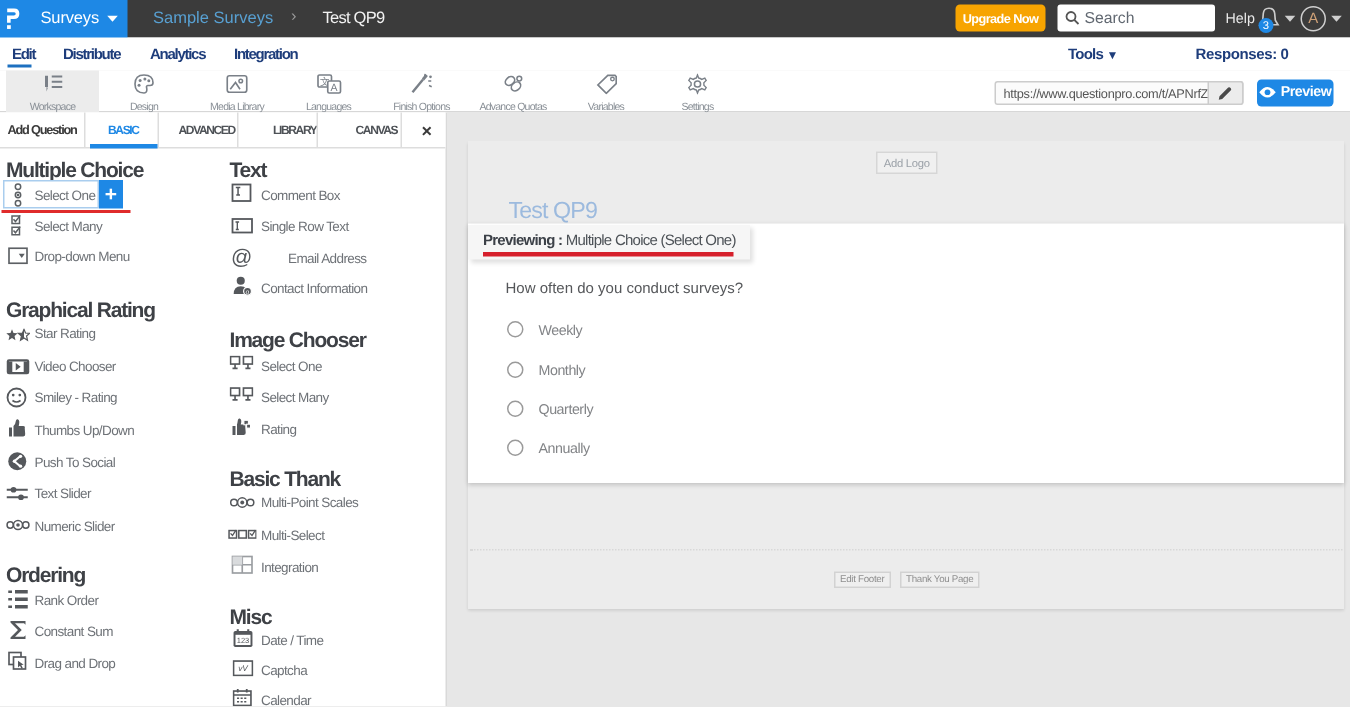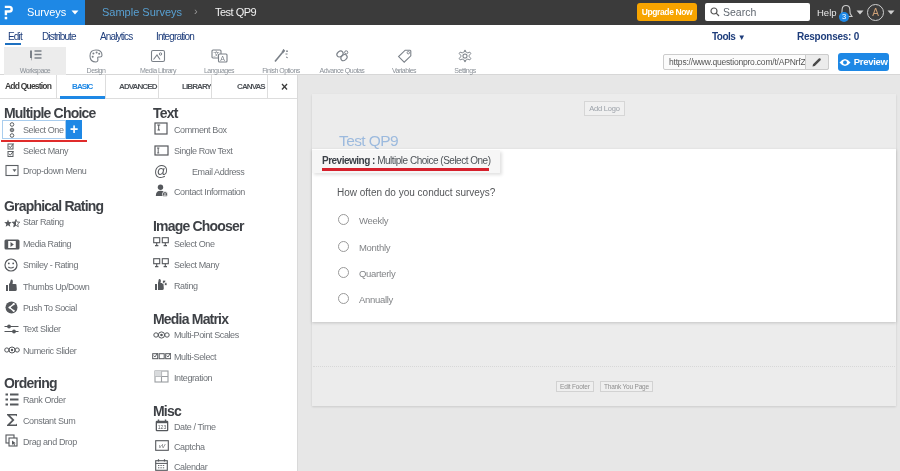--- a/index.html
+++ b/index.html
@@ -13,21 +13,21 @@
 #surveys { left:27px; top:6px; color:#fff; font-size:11px; letter-spacing:-0.1px; }
 #crumb1 { left:102px; top:6px; color:#58a0d2; font-size:11px; }
 #crumbsep { left:194px; top:5px; color:#9a9a9a; font-size:11px; }
 #crumb2 { left:215px; top:6px; color:#f2f2f2; font-size:11px; letter-spacing:-0.5px; }
 #upgrade { left:637px; top:3px; width:60px; height:18px; background:#f7a400; border-radius:3px; color:#fff; font-size:8.5px; letter-spacing:-0.4px; font-weight:bold; text-align:center; line-height:18px; white-space:nowrap; }
 #search { left:705px; top:3px; width:105px; height:18px; background:#fff; border-radius:2px; color:#606770; font-size:10.5px; line-height:18px; padding-left:18px; }
 #helptx { left:817px; top:7px; color:#e8e8e8; font-size:9.5px; }
 
 
 #navrow { left:0; top:25px; width:900px; height:22px; background:#fff; }
-.navlink { position:absolute; top:31px; color:#1e3d7b; font-size:10px; letter-spacing:-0.85px; font-weight:400; }
+.navlink { position:absolute; top:31px; color:#1e3d7b; font-size:10px; letter-spacing:-0.85px; font-weight:700; }
 #edit-ul { left:5px; top:43px; width:16px; height:1.5px; background:#1d70c0; position:absolute; }
 #toolstx { left:712px; top:31px; color:#1e3d7b; font-size:10px; letter-spacing:-0.5px; font-weight:700; position:absolute; }
 #resptx { left:797px; top:31px; color:#1e3d7b; font-size:10px; letter-spacing:-0.25px; font-weight:700; position:absolute; }
 
 
 #toolbar { left:0; top:47px; width:900px; height:28px; background:#fff; border-bottom:1px solid #d7d7d7; }
 .titem { position:absolute; top:0; width:62px; height:28px; text-align:center; }
 .titem svg { margin-top:2px; }
 .titem .lbl { font-size:7px; letter-spacing:-0.5px; color:#8a9097; margin-top:0px; white-space:nowrap; }
 #t-workspace { background:#ececec; }
@@ -234,21 +234,21 @@
     <path d="M12 0.5 L12 6.3 L9.7 7.8 L10.3 5 L8.2 3.2 L11 3 Z" fill="#55585c"></path>
   </svg>
 <div class="pitem" style="left:23px; top:217px;">Star Rating</div>
 <svg class="icon" style="left:4px; top:239px;" width="16" height="11" viewBox="0 0 16 11">
     <rect x="0.5" y="0.5" width="15" height="10" rx="1.5" fill="#55585c"></rect>
     <rect x="2" y="2" width="12" height="7" fill="#fff"></rect>
     <rect x="2" y="2" width="2.2" height="7" fill="#55585c"></rect>
     <rect x="11.8" y="2" width="2.2" height="7" fill="#55585c"></rect>
     <path d="M6.5 3 L9.8 5.5 L6.5 8 Z" fill="#55585c"></path>
   </svg>
-<div class="pitem" style="left:23px; top:239px;">Media Rating</div>
+<div class="pitem" style="left:23px; top:239px;">Video Chooser</div>
 <svg class="icon" style="left:4px; top:258px;" width="14" height="14" viewBox="0 0 14 14">
     <circle cx="7" cy="7" r="6" stroke="#55585c" stroke-width="1.2" fill="none"></circle>
     <circle cx="4.8" cy="5.4" r="0.9" fill="#55585c"></circle>
     <circle cx="9.2" cy="5.4" r="0.9" fill="#55585c"></circle>
     <path d="M4.3 9 Q7 11 9.7 9" stroke="#55585c" stroke-width="1.1" fill="none"></path>
   </svg>
 <div class="pitem" style="left:23px; top:260px;">Smiley - Rating</div>
 <svg class="icon" style="left:5px; top:279px;" width="13" height="13" viewBox="0 0 13 13">
     <path d="M1 6 L3 6 L3 12 L1 12 Z M4 12 L10.5 12 Q12 11.8 11.8 10.3 L11.5 6.5 Q11.9 5 10.5 5 L7.5 5 Q8.5 1 6.8 0.5 Q5.8 0.3 5.6 1.5 Q5.3 4 4 5 Z" fill="#55585c"></path>
   </svg>
@@ -329,21 +329,21 @@
     <path d="M12.3 5.7 V8 M10.6 8.6 H14" stroke="#55585c" stroke-width="1.1"></path>
   </svg>
 <div class="pitem" style="left:174px; top:260px;">Select Many</div>
 <svg class="icon" style="left:154px; top:278px;" width="14" height="13" viewBox="0 0 14 13">
     <path d="M1 6 L3 6 L3 12 L1 12 Z M4 12 L8.5 12 Q10 11.8 9.8 10.3 L9.5 6.5 Q9.9 5 8.5 5 L6.5 5 Q7.5 1.5 5.8 1 Q4.8 0.8 4.6 2 Q4.3 4 4 5 Z" fill="#55585c"></path>
     <rect x="8.6" y="2.2" width="3" height="3" fill="#55585c" stroke="#fff" stroke-width="0.7"></rect>
     <rect x="10.4" y="4.8" width="2.6" height="2.6" fill="#55585c" stroke="#fff" stroke-width="0.7"></rect>
   </svg>
 <div class="pitem" style="left:174px; top:281px;">Rating</div>
 
-<div class="phead" style="left:153px; top:311px;">Media Matrix</div>
+<div class="phead" style="left:153px; top:311px;">Basic Thank</div>
 <svg class="icon" style="left:153px; top:330px;" width="17" height="10" viewBox="0 0 17 10">
     <circle cx="3" cy="5" r="2.2" stroke="#55585c" stroke-width="1" fill="none"></circle>
     <circle cx="8.5" cy="5" r="3.1" stroke="#55585c" stroke-width="1" fill="none"></circle>
     <circle cx="8.5" cy="5" r="1.3" fill="#55585c"></circle>
     <circle cx="14" cy="5" r="2.2" stroke="#55585c" stroke-width="1" fill="none"></circle>
   </svg>
 <div class="pitem" style="left:174px; top:330px;">Multi-Point Scales</div>
 <svg class="icon" style="left:152px; top:352px;" width="19" height="9" viewBox="0 0 19 9">
     <rect x="0.7" y="1.7" width="5" height="5" stroke="#55585c" stroke-width="1" fill="none"></rect>
     <path d="M1.7 3.6 L3 5 L5.3 1.4" stroke="#55585c" stroke-width="0.9" fill="none"></path>

